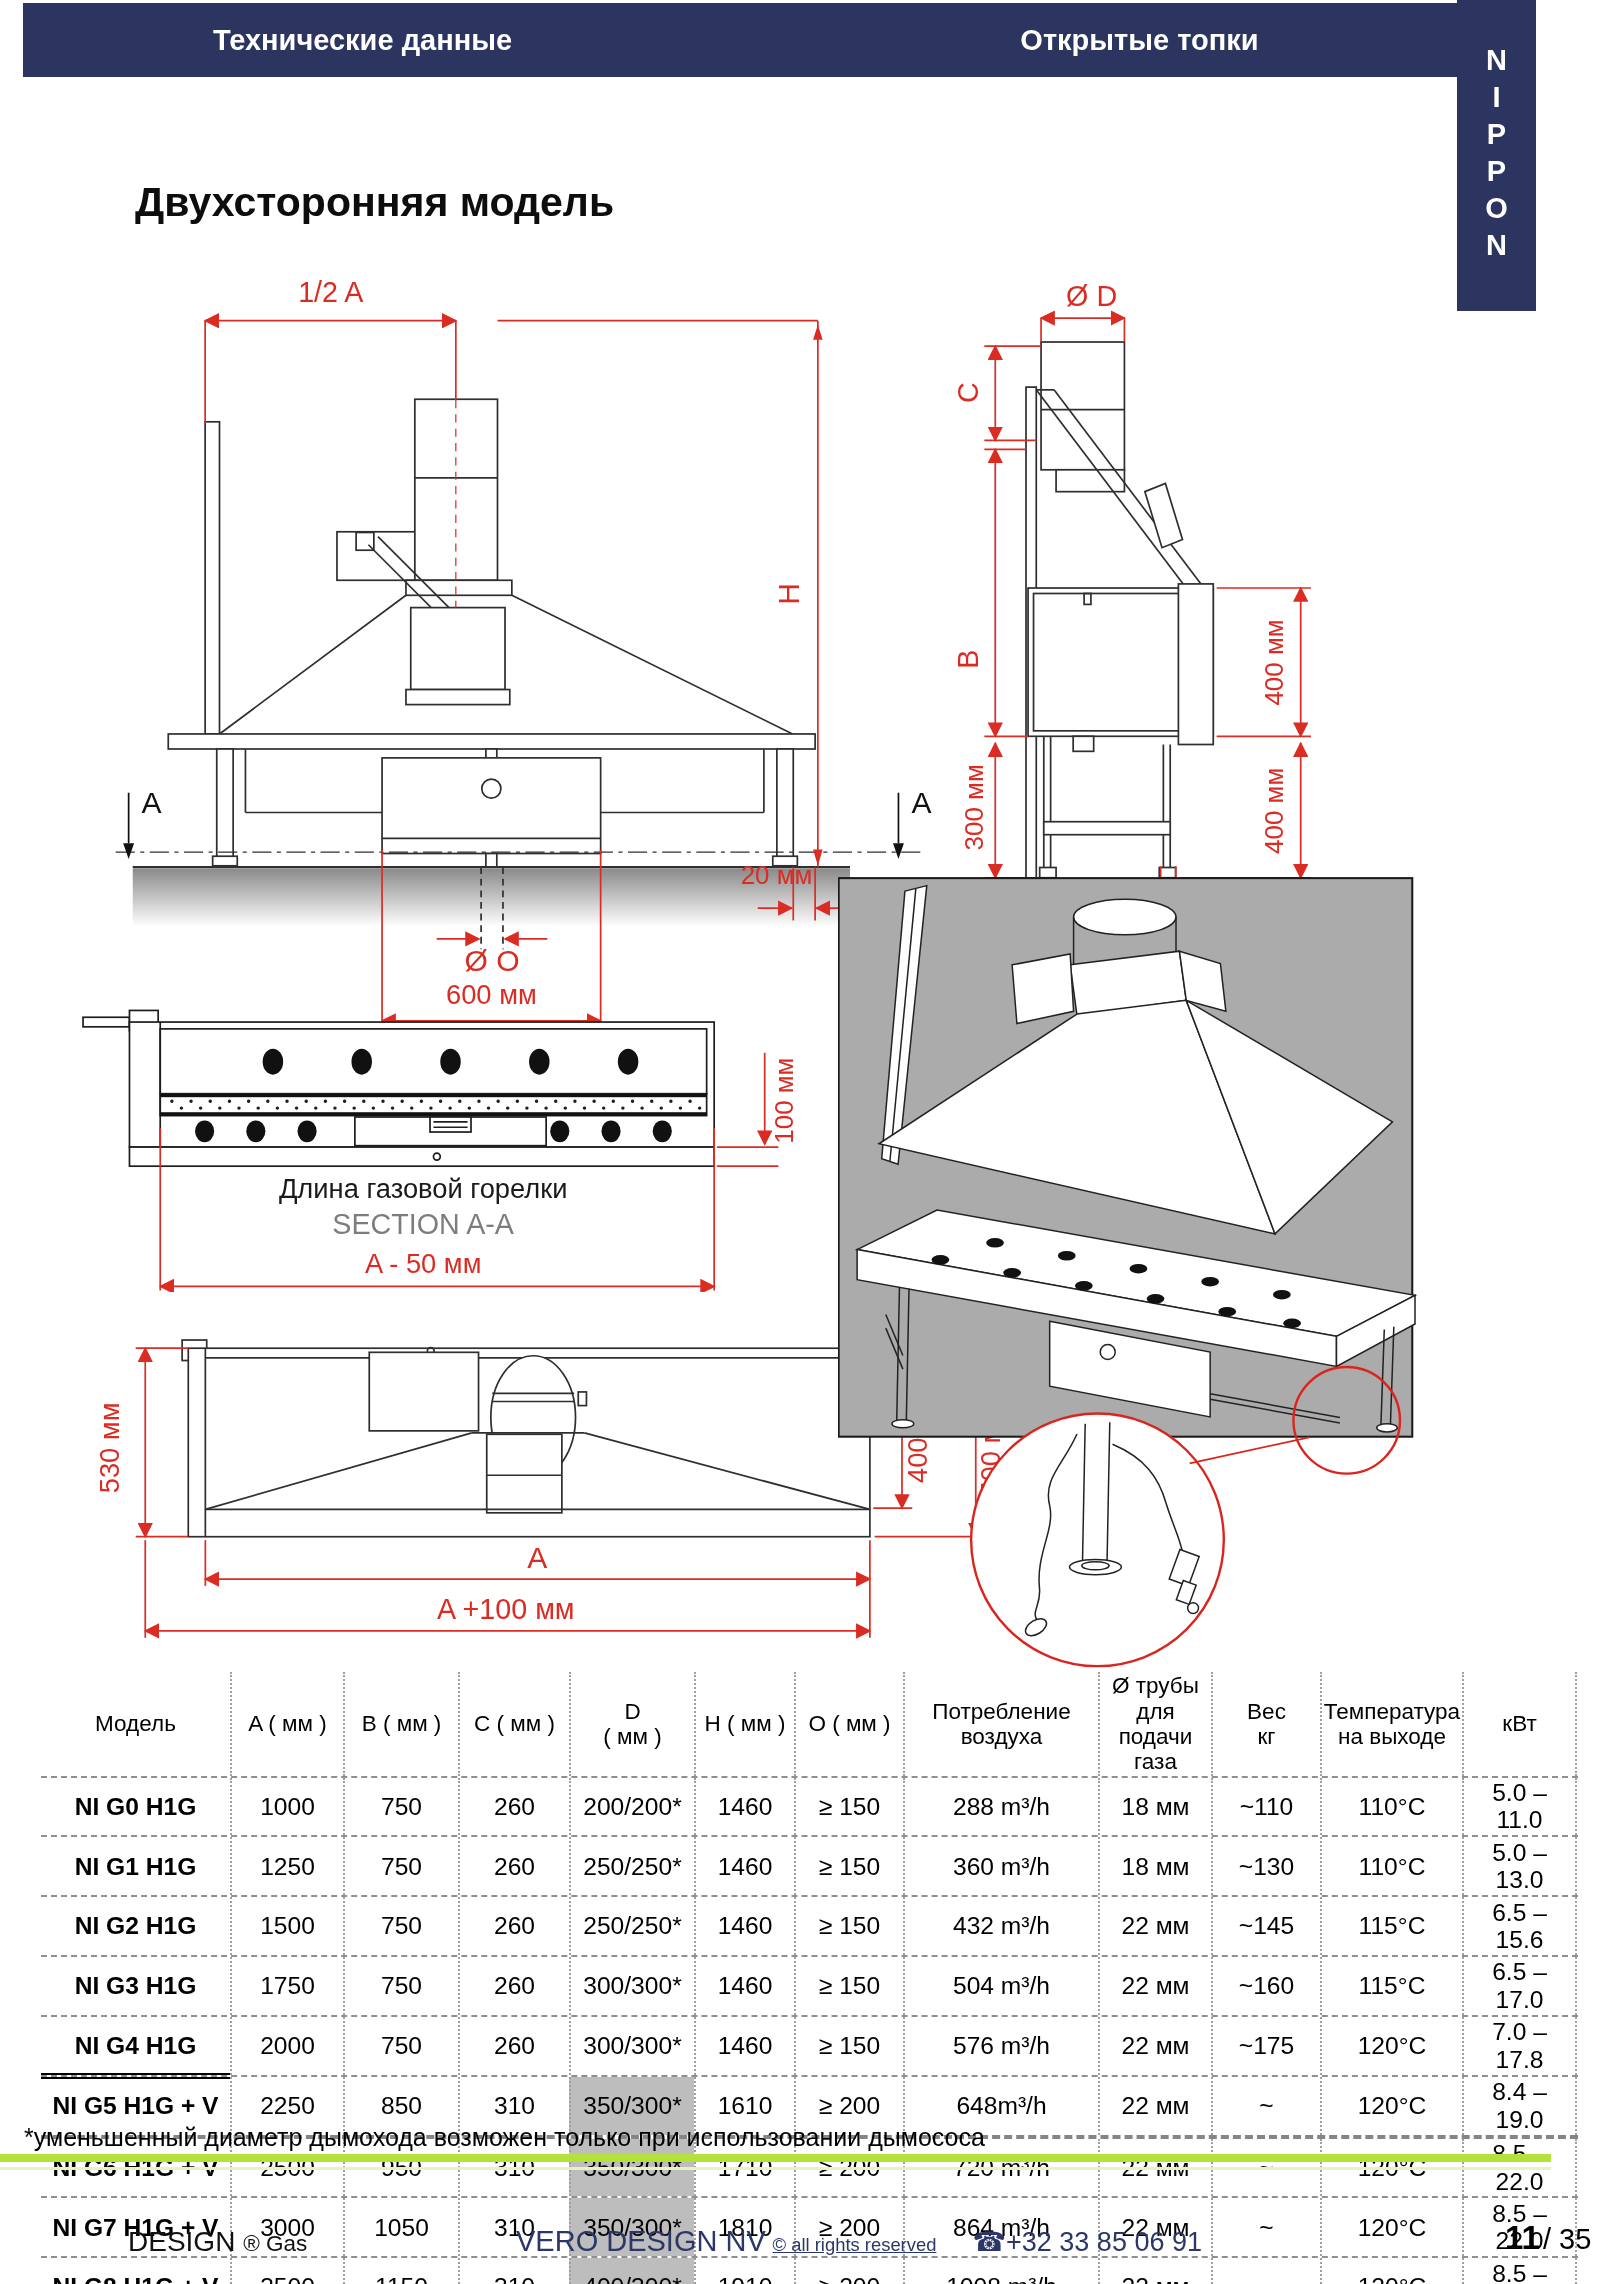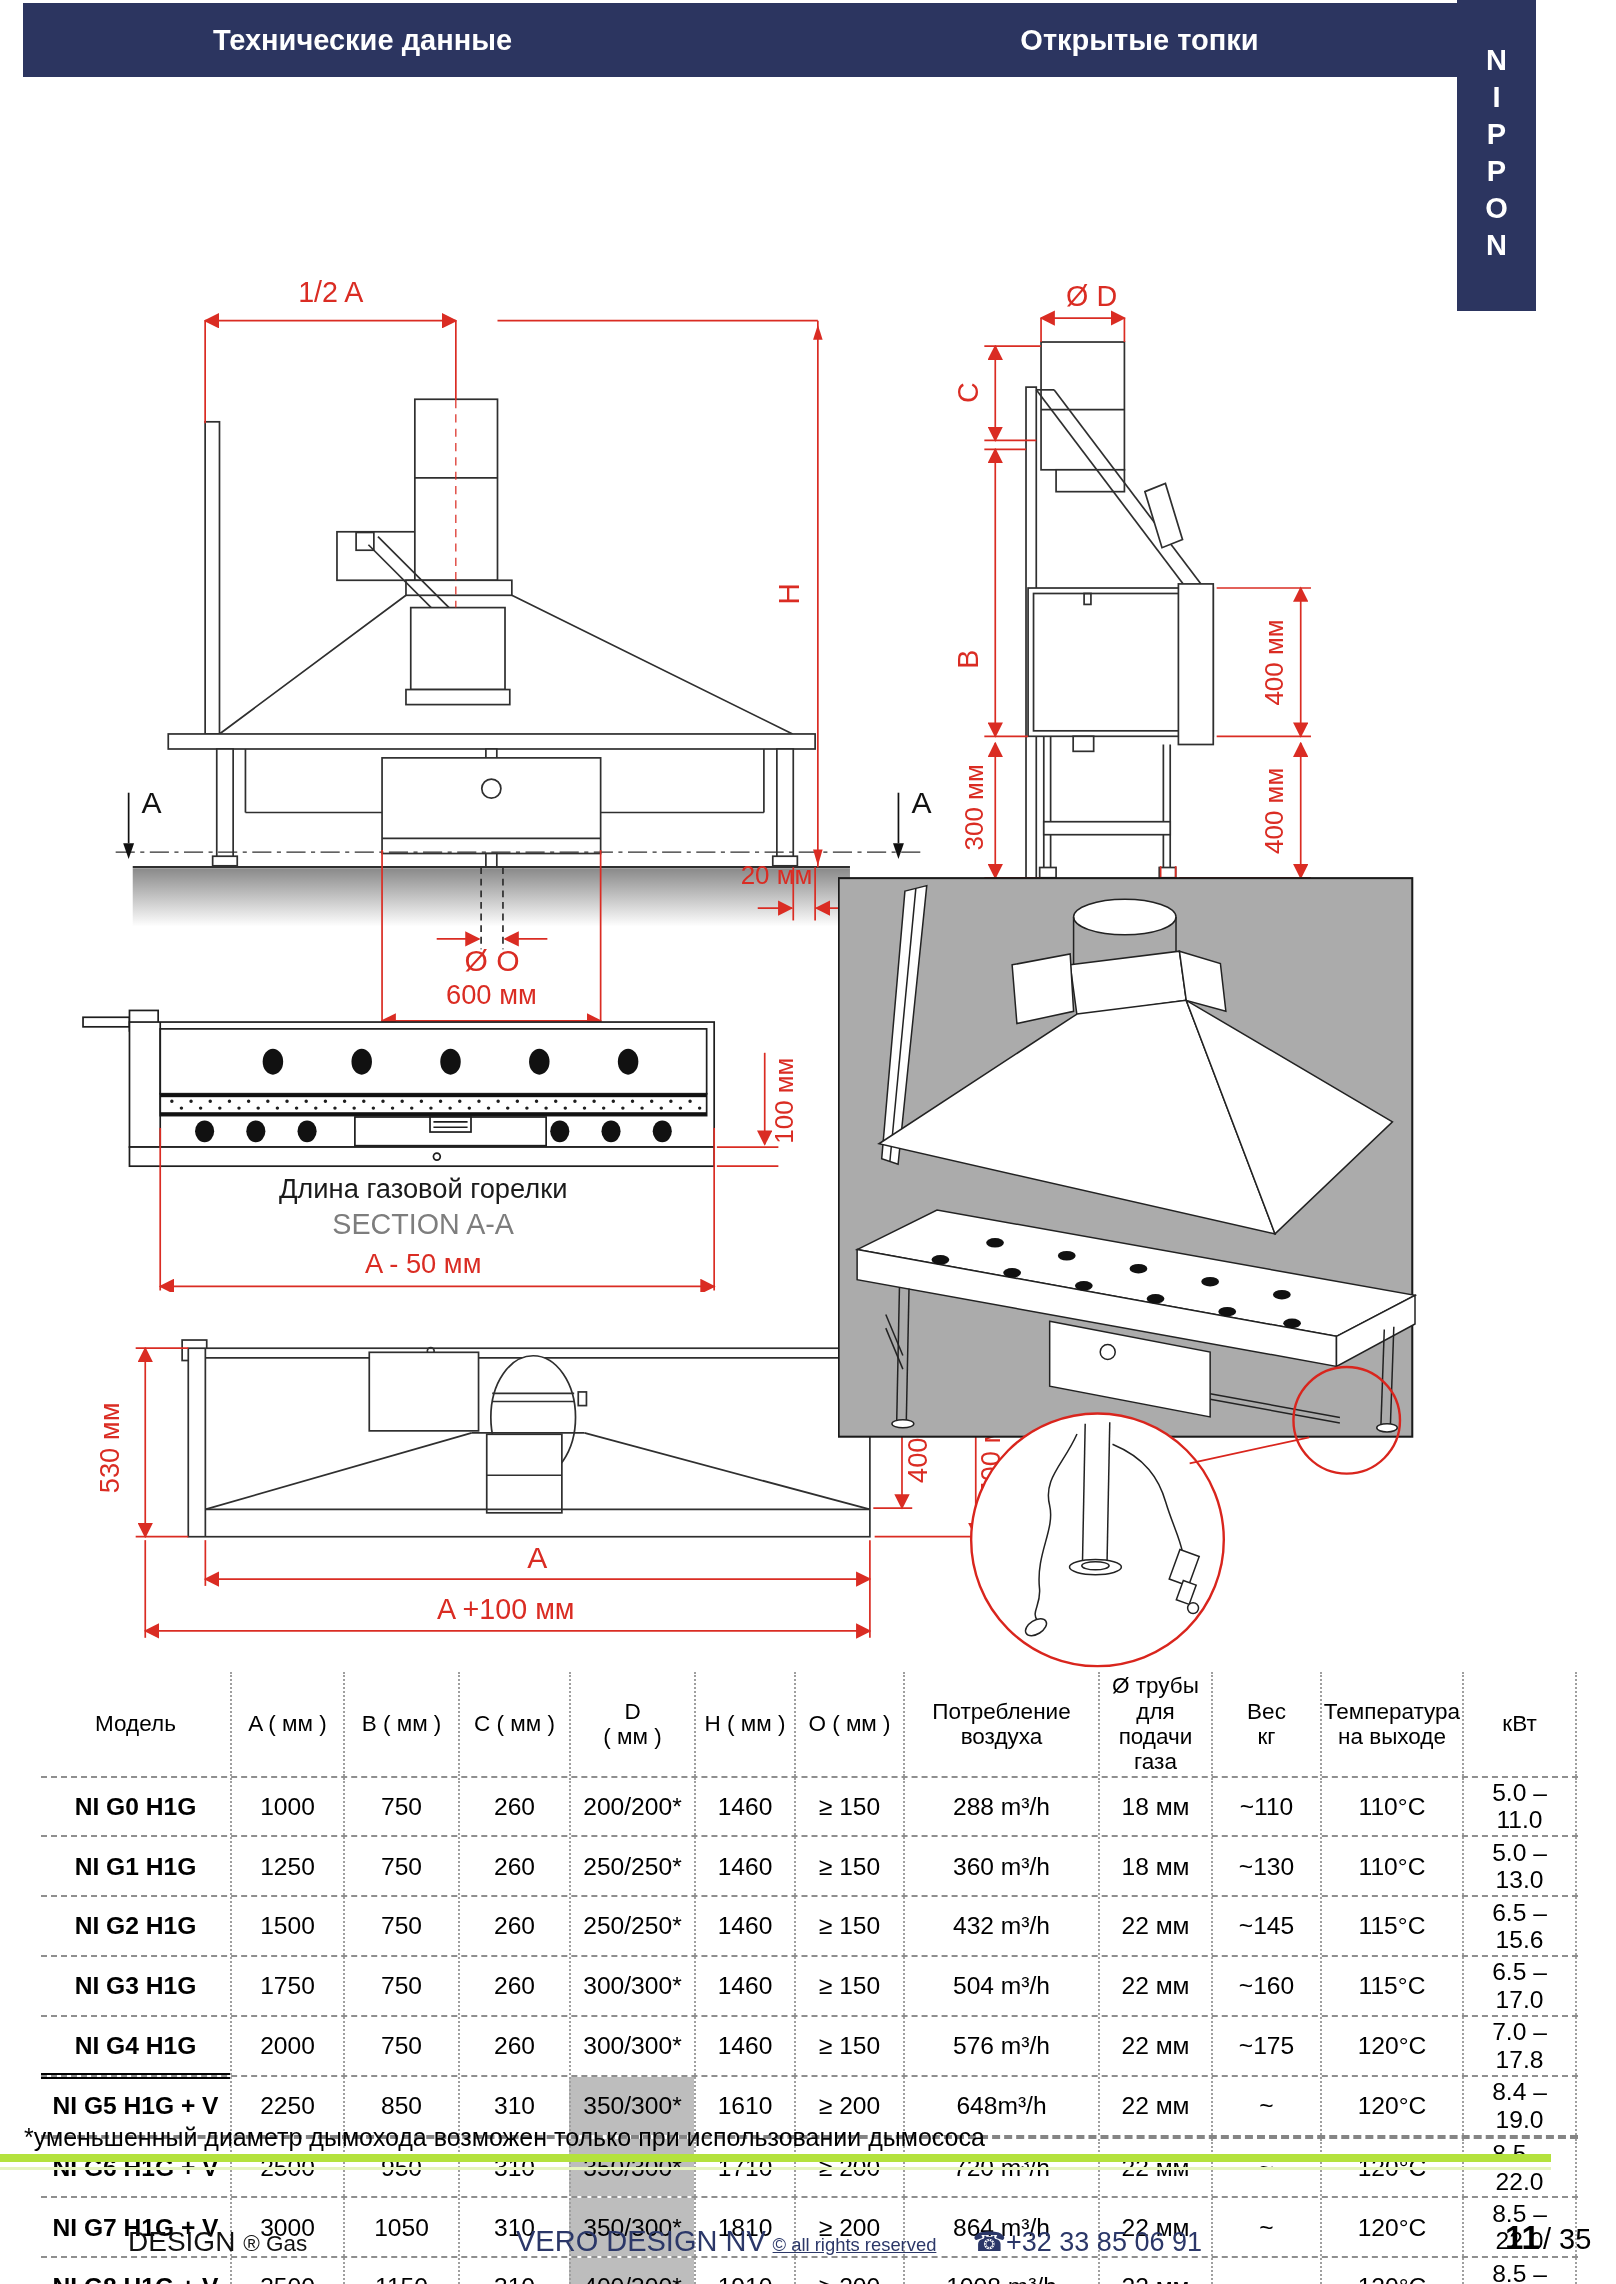--- a/index.html
+++ b/index.html
@@ -64,20 +64,21 @@
   </div>
   <div class="side-tab">
     <span>N</span>
     <span>I</span>
     <span>P</span>
     <span>P</span>
     <span>O</span>
     <span>N</span>
   </div>
 
+  <div class="page-title">Двухсторонняя модель</div>
 
   <svg class="abs" style="left:102px;top:266px;" width="847" height="772" viewBox="0 0 1240 1130">
     <defs>
       <marker id="arf" viewBox="0 0 10 10" refX="9" refY="5" markerWidth="9" markerHeight="9" orient="auto-start-reverse">
         <path d="M0,0 L10,5 L0,10 z" fill="#da2c23"></path>
         </marker>
       <linearGradient id="gfl" x1="0" y1="0" x2="0" y2="1">
         <stop offset="0" stop-color="#8a8a8a"></stop>
           <stop offset="1" stop-color="#8a8a8a" stop-opacity="0"></stop>
       </linearGradient>

